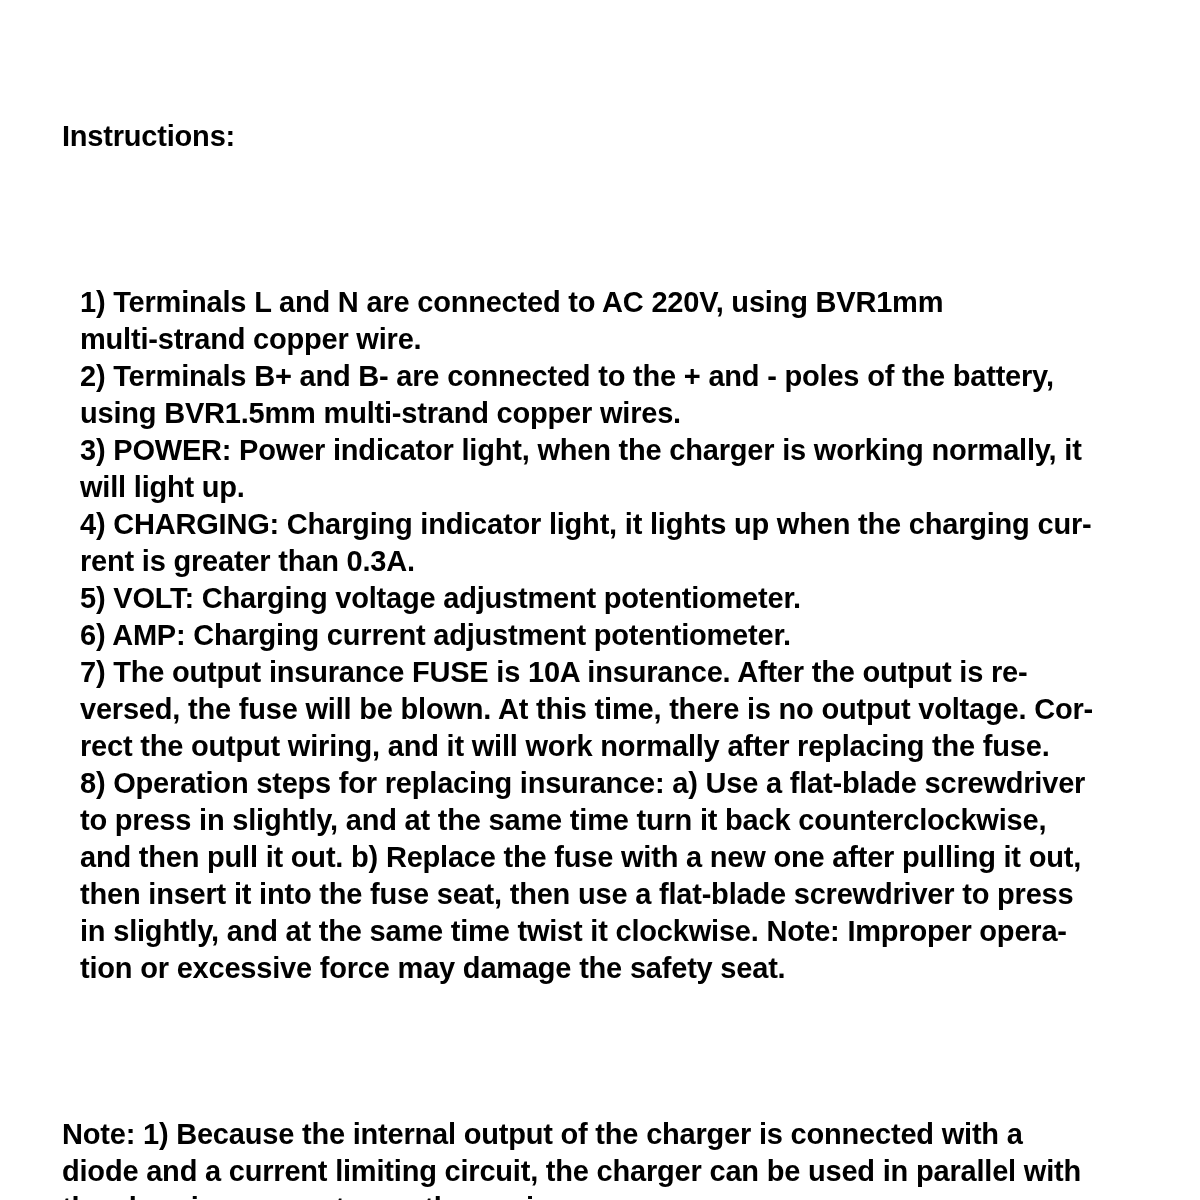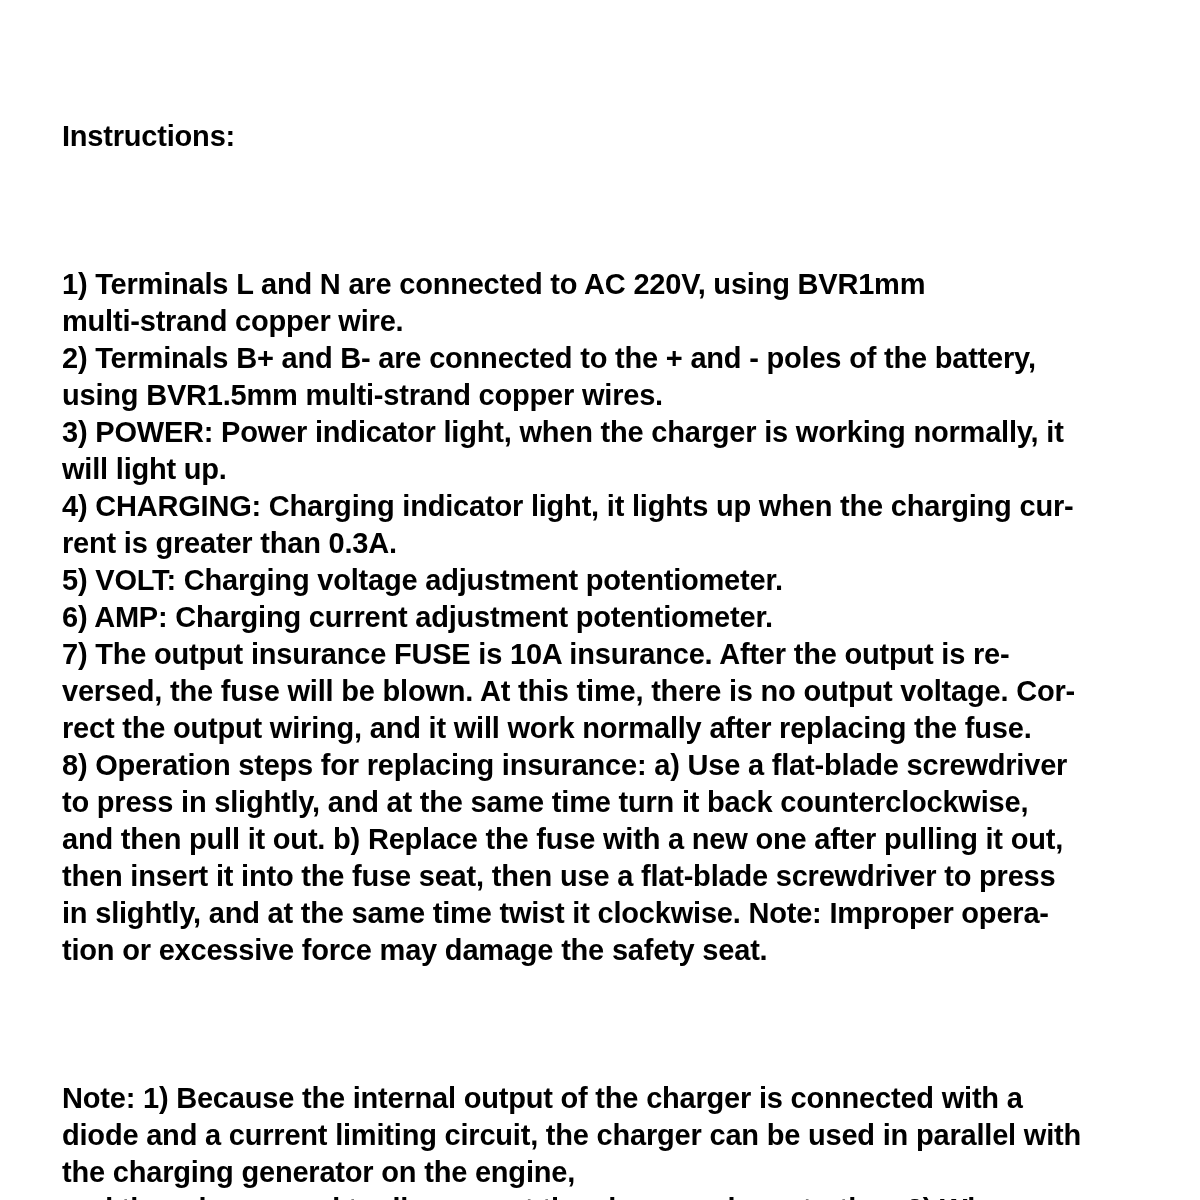--- a/index.html
+++ b/index.html
@@ -25,21 +25,21 @@
     font-weight: bold;
     font-size: 29px;
     line-height: 37px;
     letter-spacing: -0.2px;
     white-space: pre;
   }
   .doc-title {
     margin: 0 0 37px 0;
   }
   .doc-body {
-    margin: 0;
+    margin: 18px;
   }
   .doc-note {
     margin: 37px 0 0 0;
   }
 </style>
 </head>
 <body>
 
 <div class="page">
   <div class="text-block">

